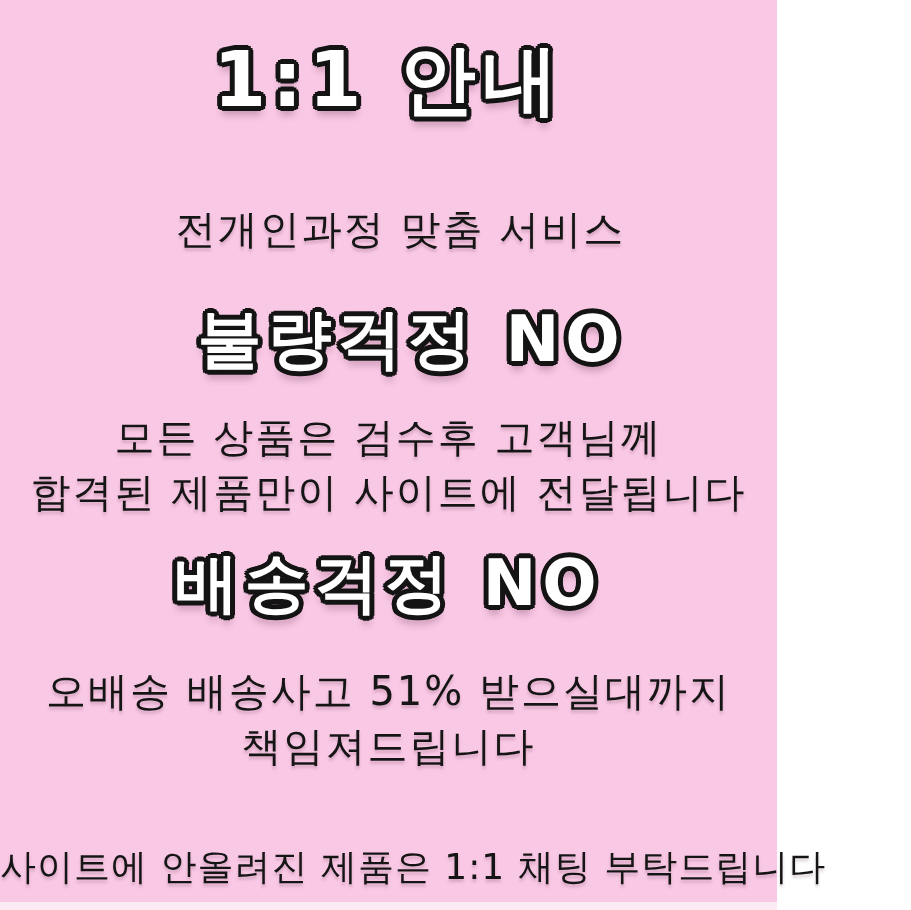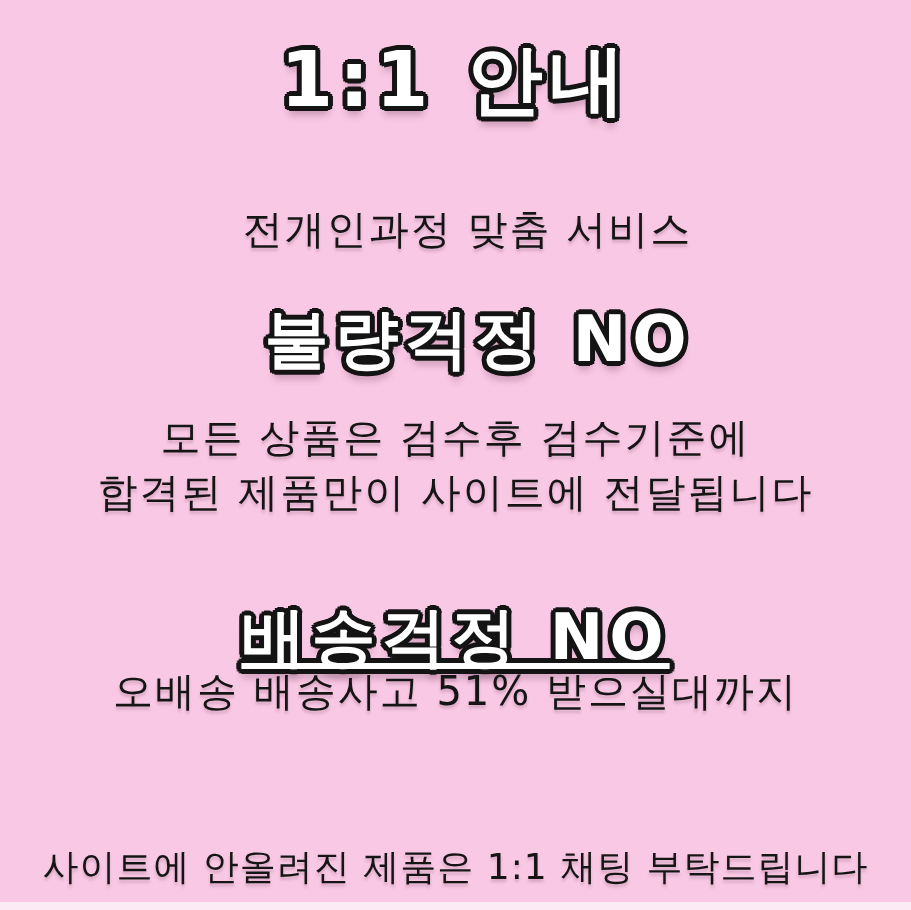--- a/index.html
+++ b/index.html
@@ -7,21 +7,21 @@
     padding: 0;
   }
   body {
     width: 911px;
     height: 910px;
     overflow: hidden;
     font-family: "DejaVu Sans", "Liberation Sans", sans-serif;
   }
   .poster {
     position: relative;
-    width: 911px;
+    width: 777px;
     height: 910px;
     background: #F9C8E4;
   }
   .line {
     position: absolute;
     left: 0;
     right: 0;
     margin: 0;
     text-align: center;
     white-space: nowrap;
@@ -49,21 +49,21 @@
     color: #151515;
     font-size: 40px;
     letter-spacing: 2px;
     text-shadow: 0 3px 3px rgba(90,40,70,0.22);
   }
   .intro-1     { top: 144px; }
   .intro-2     { top: 202px; padding-left: 24px; }
   .heading-defect   { top: 296px; padding-left: 46px; }
   .defect-body-1    { top: 410px; }
   .defect-body-2    { top: 465px; }
-  .heading-shipping { top: 594px; text-decoration: underline; }
+  .heading-shipping { top: 540px; }
   .shipping-body-1  { top: 664px; }
   .shipping-body-2  { top: 719px; }
   .footer-text {
     top: 843px;
     font-size: 36px;
     letter-spacing: 1px;
   }
   .bottom-strip {
     position: absolute;
     left: 0;
@@ -78,26 +78,27 @@
 
 <div class="poster">
 
   <h1 class="line outline-heading title">1:1 안내</h1>
 
 
   <p class="line body-text intro-2">전개인과정 맞춤 서비스</p>
 
   <h2 class="line outline-heading section-heading heading-defect">불량걱정 NO</h2>
 
-  <p class="line body-text defect-body-1">모든 상품은 검수후 검수기준에</p>
+  <p class="line body-text defect-body-1">모든 상품은 검수후 고객님께</p>
 
   <p class="line body-text defect-body-2">합격된 제품만이 사이트에 전달됩니다</p>
 
   <h2 class="line outline-heading section-heading heading-shipping">배송걱정 NO</h2>
 
   <p class="line body-text shipping-body-1">오배송 배송사고 51% 받으실대까지</p>
 
+  <p class="line body-text shipping-body-2">책임져드립니다</p>
 
   <p class="line body-text footer-text">사이트에 안올려진 제품은 1:1 채팅 부탁드립니다</p>
 
   <div class="bottom-strip"></div>
 
 </div>
 
 </body></html>

